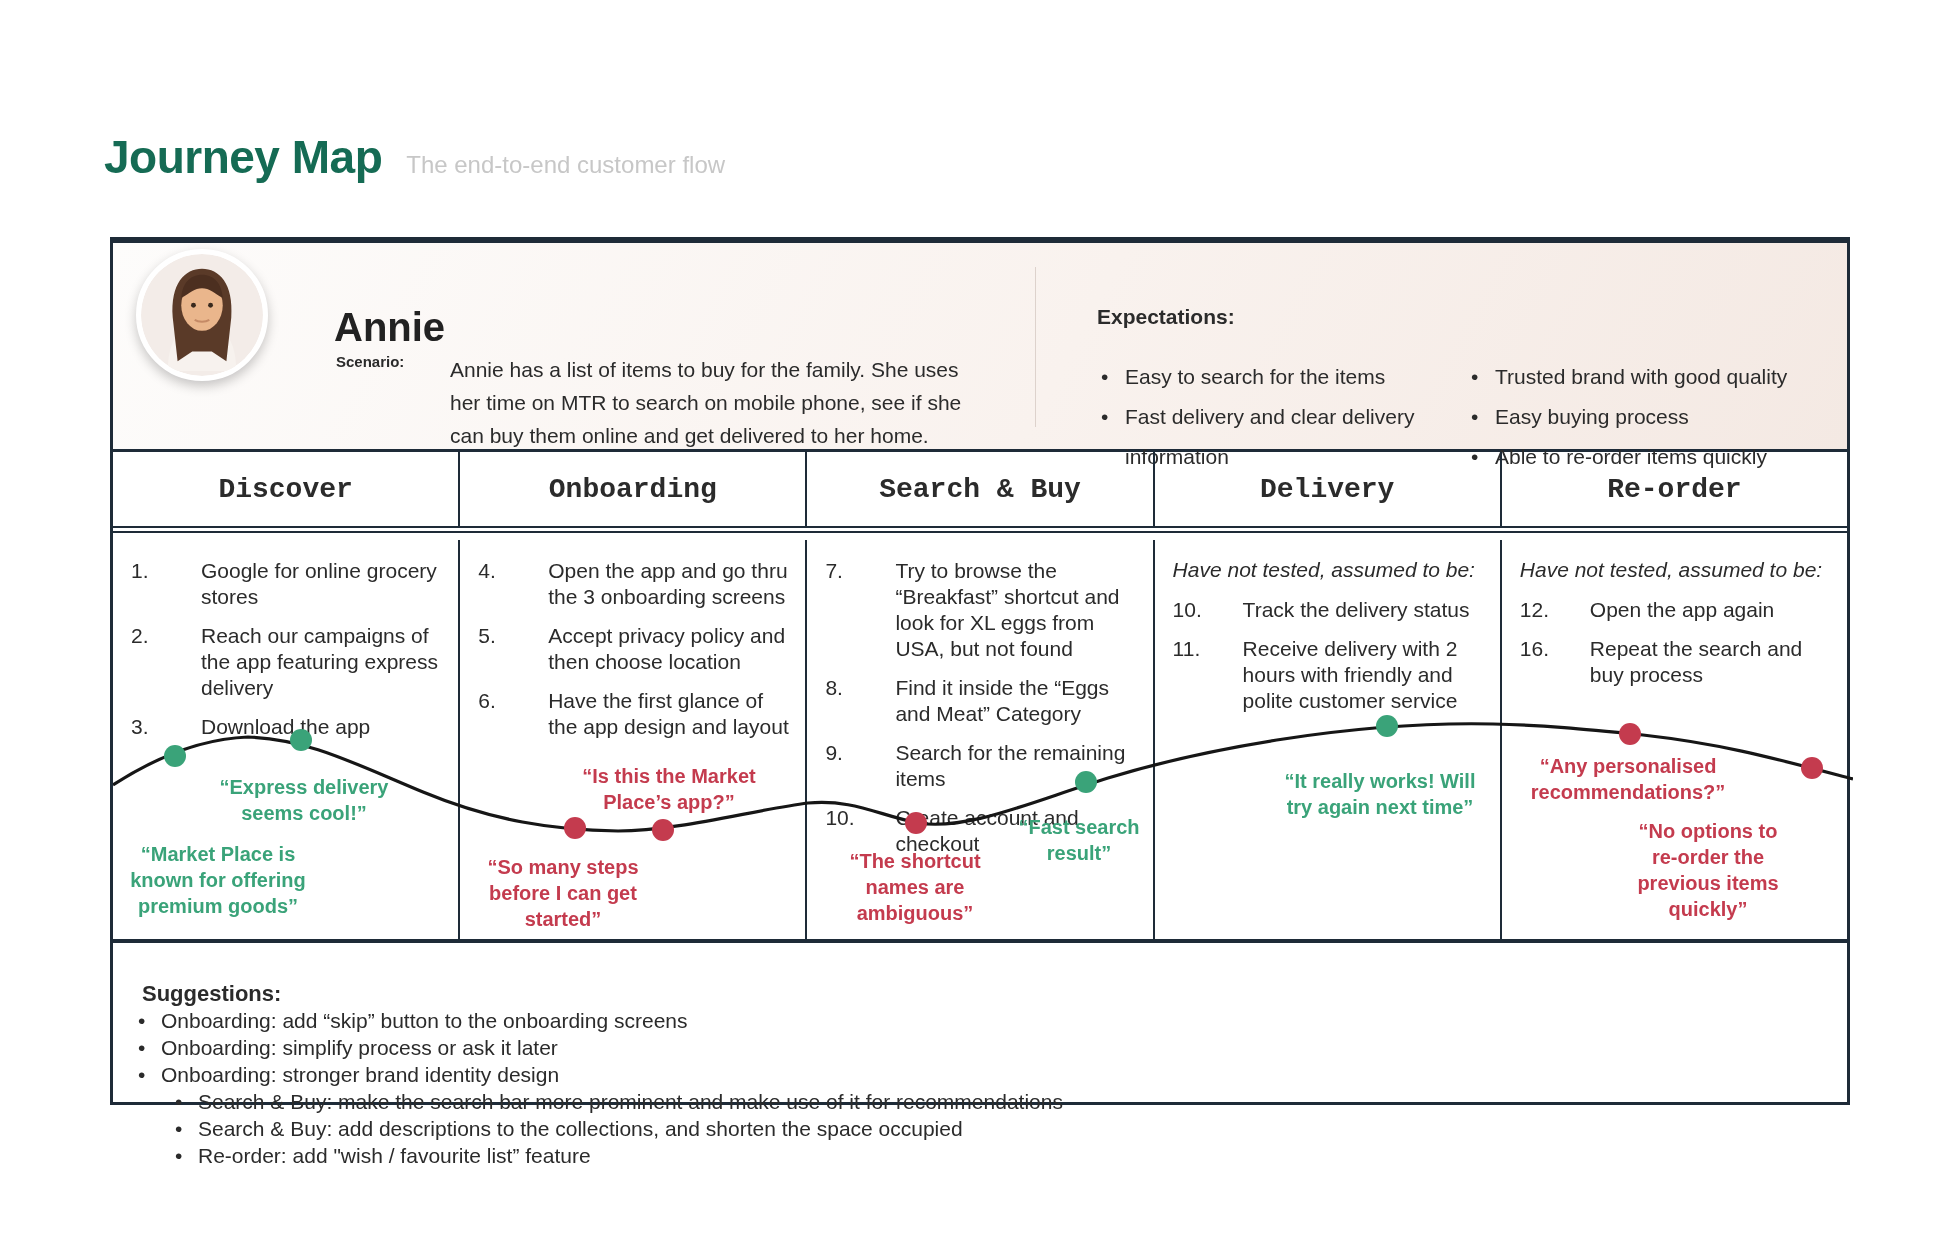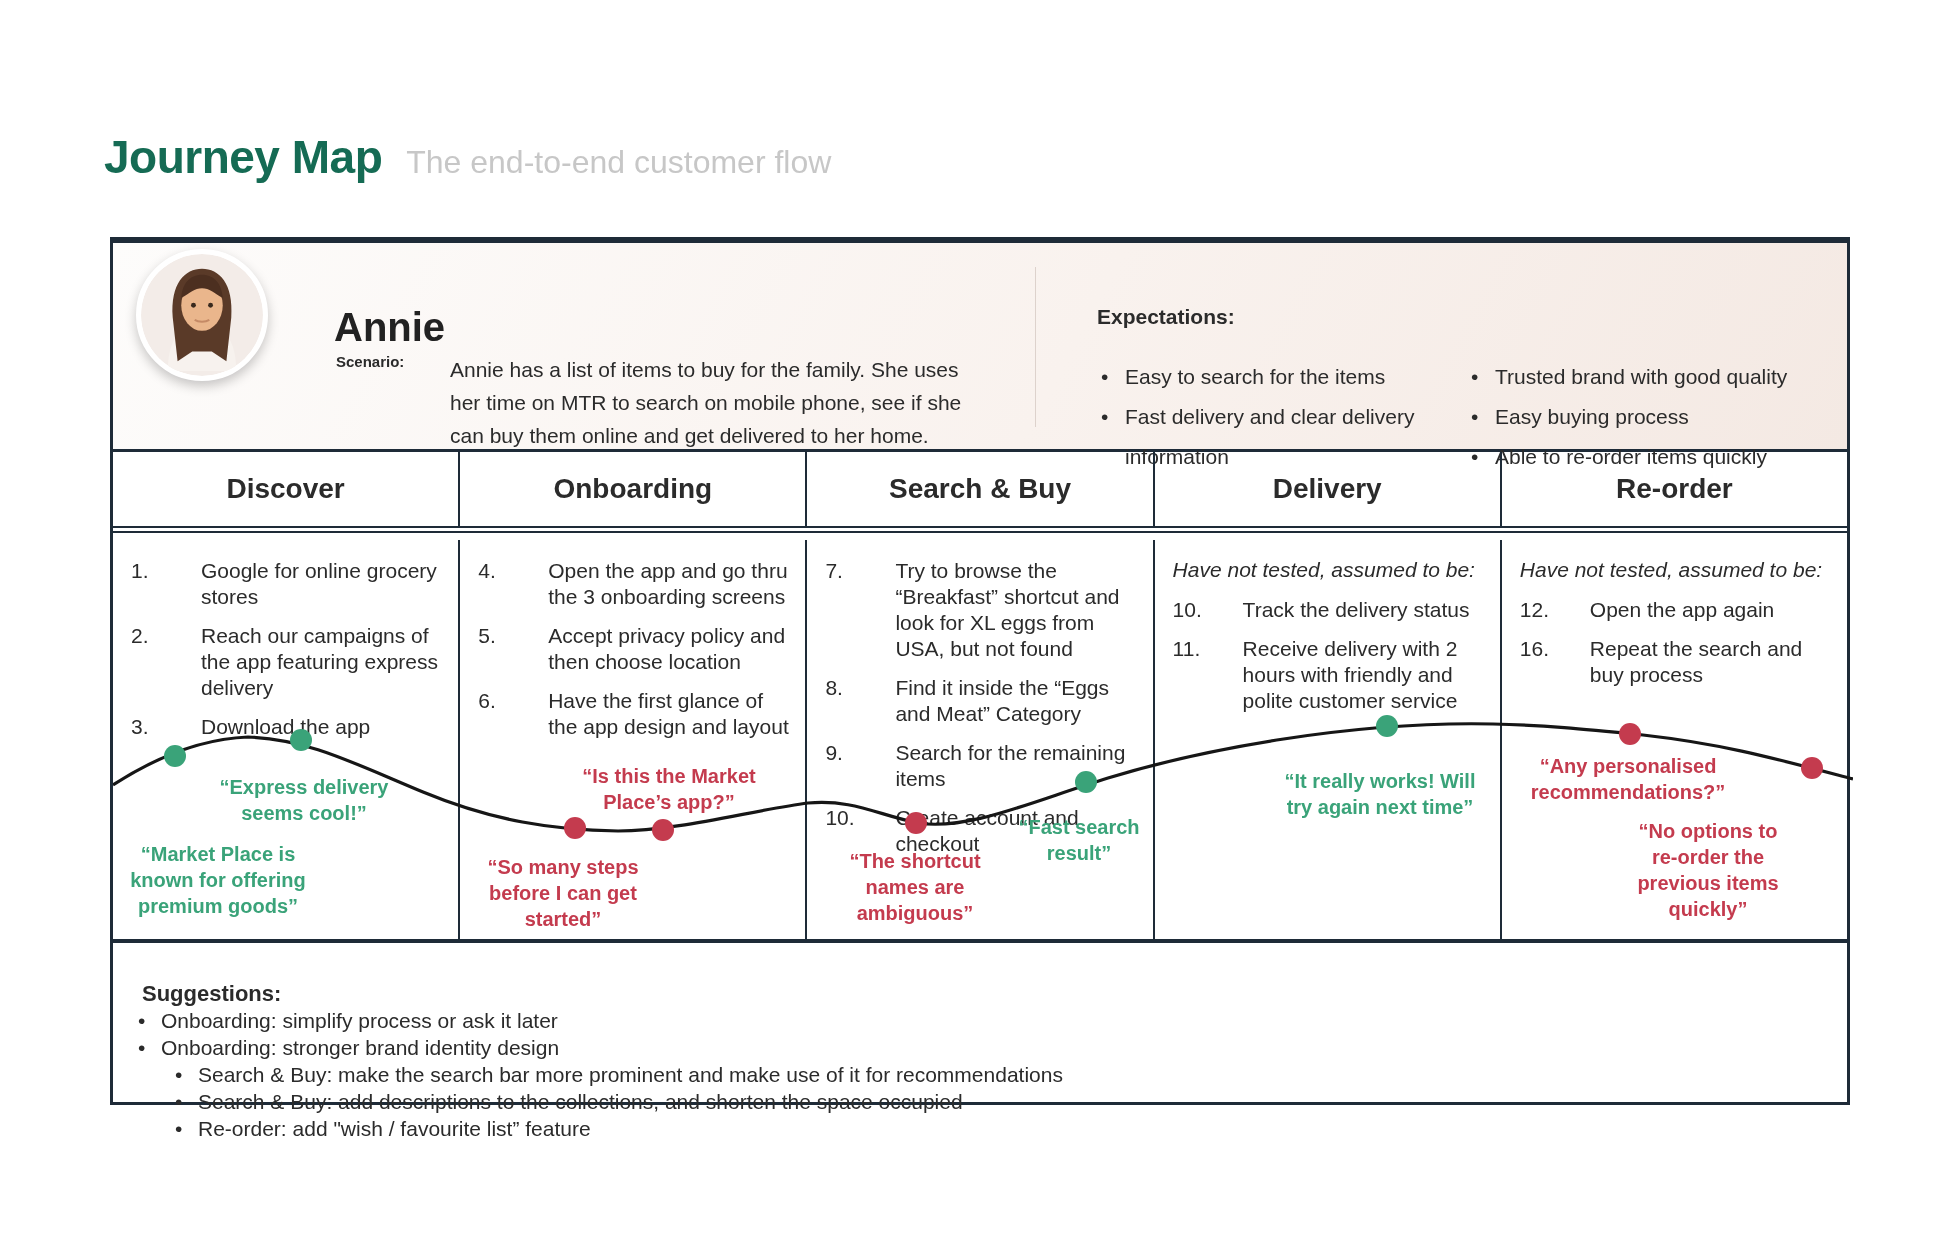--- a/index.html
+++ b/index.html
@@ -9,21 +9,21 @@
     --line-black:#161616; --text-dark:#2b2b2b;
   }
   *{margin:0;padding:0;box-sizing:border-box;}
   html,body{background:#fff;}
   body{font-family:"Liberation Sans","DejaVu Sans",sans-serif;color:var(--text-dark);}
   .page{position:relative;width:1960px;height:1246px;background:#fff;overflow:hidden;}
 
   
   .page-title-row{position:absolute;left:104px;top:130px;display:flex;align-items:baseline;gap:24px;}
   .page-title{font-size:46px;font-weight:bold;color:var(--title-green);letter-spacing:-.5px;}
-  .page-subtitle{font-size:32px;color:var(--subtitle-gray);}
+  .page-subtitle{font-size:24px;color:var(--subtitle-gray);}
 
   
   .card{position:absolute;left:110px;top:237px;width:1740px;height:868px;
         border:3px solid var(--border-navy);border-top-width:6px;background:#fff;}
 
   
   .persona{position:absolute;left:0;top:0;width:100%;height:209px;
            background:linear-gradient(118deg,var(--header-bg-from) 0%,#f9f2ee 55%,var(--header-bg-to) 100%);
            border-bottom:3px solid var(--border-navy);}
   .persona-divider{position:absolute;left:922px;top:24px;width:1px;height:160px;background:#ddd2cc;}
@@ -35,21 +35,21 @@
   .scenario-text{position:absolute;left:337px;top:110px;width:522px;font-size:21px;line-height:33px;}
   .exp-label{position:absolute;left:984px;top:62px;font-size:21px;font-weight:bold;}
   .exp-col{position:absolute;top:114px;width:350px;font-size:21px;line-height:40px;}
   .exp-col.c1{left:986px;}
   .exp-col.c2{left:1356px;}
   .exp-item{position:relative;padding-left:26px;}
   .exp-item::before{content:"•";position:absolute;left:2px;}
 
   
   .stage-titles{position:absolute;left:0;top:209px;width:100%;height:81px;display:flex;
-                border-bottom:7px double var(--border-navy);}
+                border-bottom:7px double var(--border-navy);font-family:Liberation Mono, monospace;}
   .stage-title{flex:1 1 0;display:flex;align-items:center;justify-content:center;
                font-size:28px;font-weight:bold;border-right:2px solid var(--border-navy);}
   .stage-title:last-child{border-right:none;}
 
   
   .stage-cols{position:absolute;left:0;top:297px;width:100%;height:403px;display:flex;
               border-bottom:4px solid var(--border-navy);}
   .stage-col{flex:1 1 0;border-right:2px solid var(--border-navy);padding:18px 10px 0 18px;}
   .stage-col:last-child{border-right:none;}
   .step{display:flex;margin-bottom:13px;font-size:21px;line-height:26px;}
@@ -233,20 +233,21 @@
 try again next time”</div>
       <div class="quote neg" style="left:1515px;top:510px">“Any personalised
 recommendations?”</div>
       <div class="quote neg" style="left:1595px;top:575px">“No options to re-order the
 previous items quickly”</div>
     </div>
 
     <div class="suggestions">
       <div class="sugg-label">Suggestions:</div>
       <div class="sugg-list c1">
+        <div class="sugg-item">Onboarding: add “skip” button to the onboarding screens</div>
         <div class="sugg-item">Onboarding: simplify process or ask it later</div>
         <div class="sugg-item">Onboarding: stronger brand identity design</div>
       </div>
       <div class="sugg-list c2">
         <div class="sugg-item">Search &amp; Buy: make the search bar more prominent and make use of it for recommendations</div>
         <div class="sugg-item">Search &amp; Buy: add descriptions to the collections, and shorten the space occupied</div>
         <div class="sugg-item">Re-order: add "wish / favourite list” feature</div>
       </div>
     </div>
 

